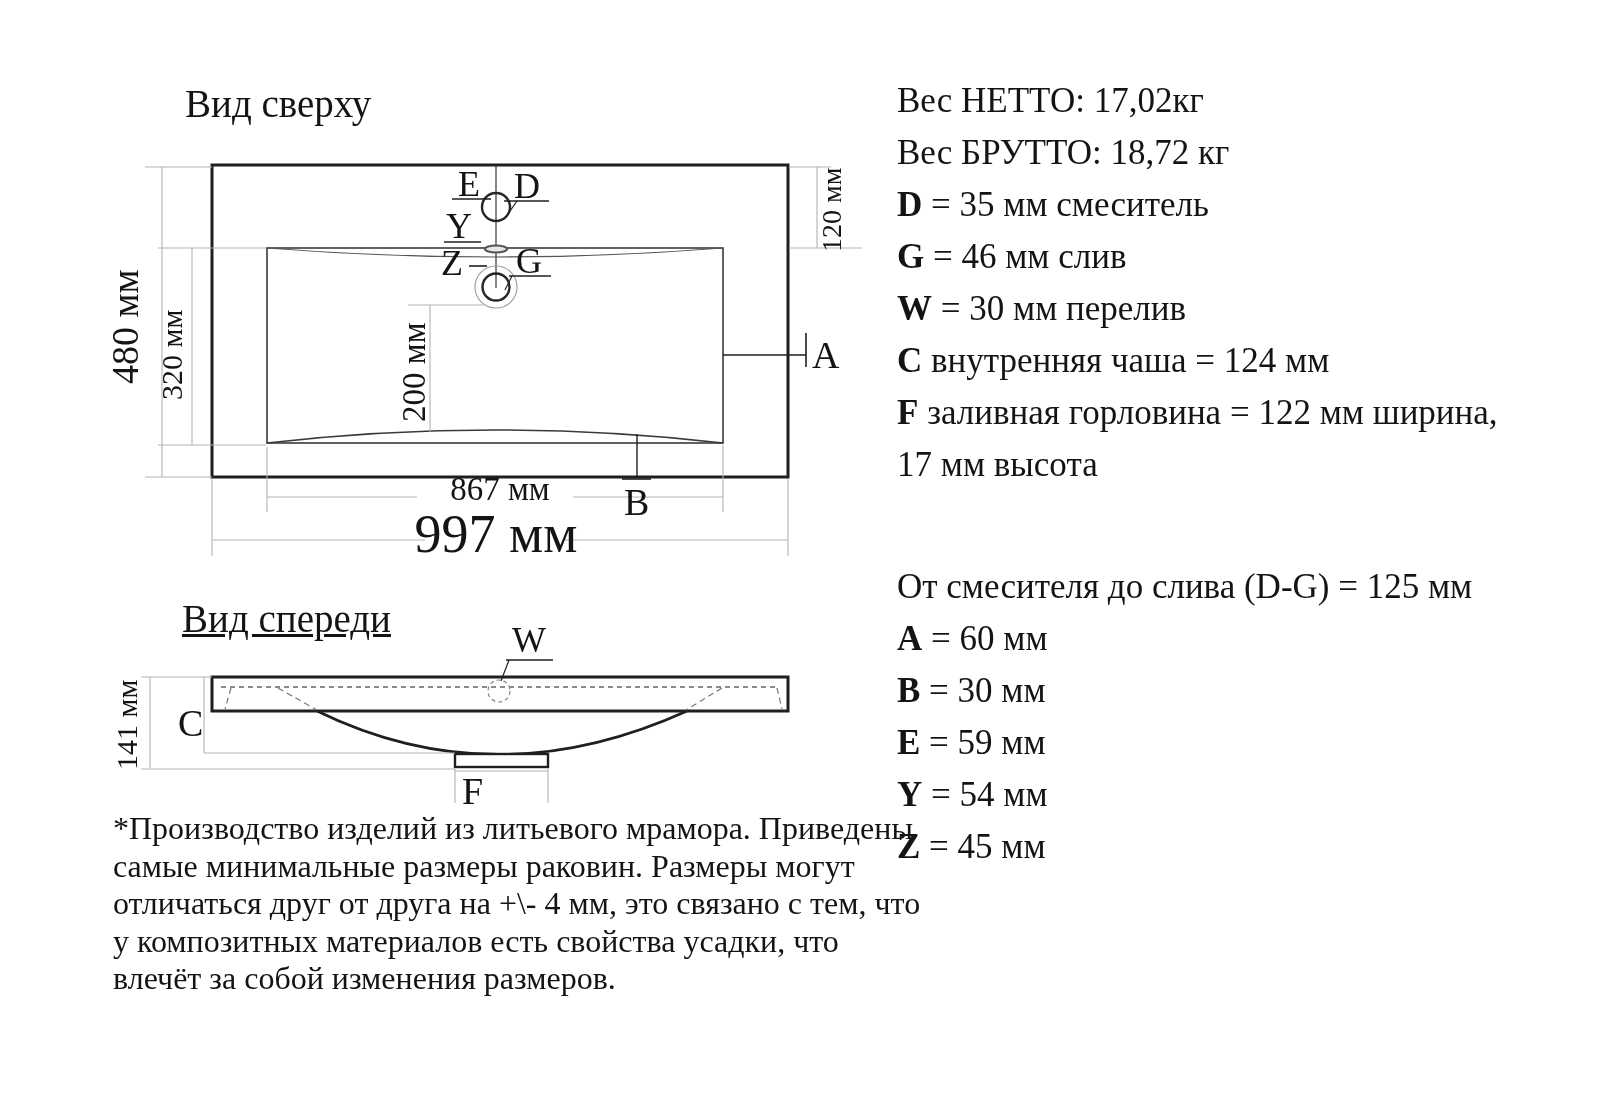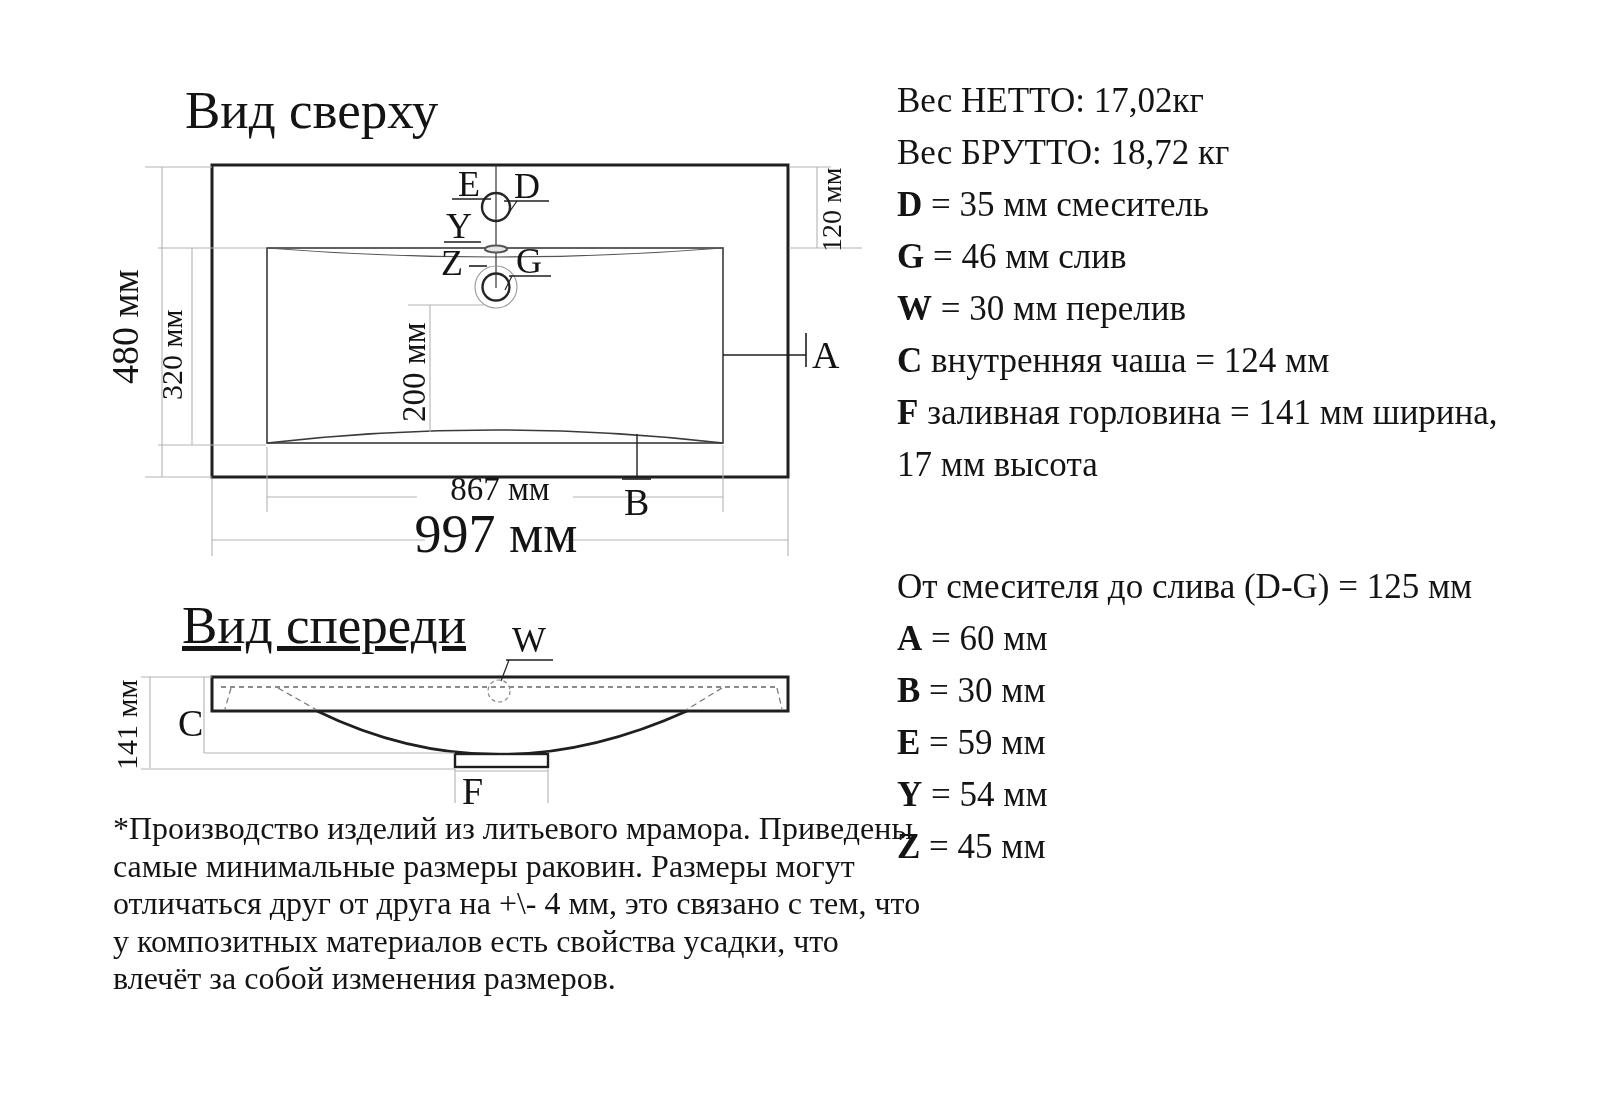--- a/index.html
+++ b/index.html
@@ -2,21 +2,21 @@
 <html><head>
 <meta charset="utf-8">
 <style>
   html,body{margin:0;padding:0;background:#fff;}
   #page{position:relative;width:1600px;height:1100px;background:#ffffff;overflow:hidden;
         font-family:"Liberation Serif","DejaVu Serif",serif;color:#141414;}
   svg.lines{position:absolute;left:0;top:0;}
   .lbl{position:absolute;white-space:nowrap;line-height:1;}
   .vtext{position:absolute;white-space:nowrap;line-height:1;transform-origin:0 0;transform:rotate(-90deg);}
   .ctr{text-align:center;}
-  .title{font-size:53px;}
+  .title{font-size:39px;}
   .dimletter{font-size:36px;}
   .bigletter{font-size:38px;}
   .spec-col{position:absolute;left:897px;top:75px;}
   .spec-line{font-size:35px;line-height:52px;height:52px;white-space:nowrap;}
   .spec-line b{font-weight:bold;}
   .spec-gap{margin-top:70px;}
   .note{position:absolute;left:113px;top:810px;font-size:32px;line-height:37.5px;}
   .note div{white-space:nowrap;}
 </style>
 </head>
@@ -143,21 +143,21 @@
   <div class="lbl bigletter" style="left:462px;top:772px;">F</div>
   <div class="vtext" style="left:112px;top:770px;font-size:30px;">141 мм</div>
 
   <div class="spec-col">
     <div class="spec-line"><b></b><span>Вес НЕТТО: 17,02кг</span></div>
     <div class="spec-line"><b></b><span>Вес БРУТТО: 18,72 кг</span></div>
     <div class="spec-line"><b>D</b><span> = 35 мм смеситель</span></div>
     <div class="spec-line"><b>G</b><span> = 46 мм слив</span></div>
     <div class="spec-line"><b>W</b><span> = 30 мм перелив</span></div>
     <div class="spec-line"><b>C</b><span> внутренняя чаша = 124 мм</span></div>
-    <div class="spec-line"><b>F</b><span> заливная горловина = 141 мм ширина,</span></div>
+    <div class="spec-line"><b>F</b><span> заливная горловина = 122 мм ширина,</span></div>
     <div class="spec-line"><b></b><span>17 мм высота</span></div>
     <div class="spec-line spec-gap"><b></b><span>От смесителя до слива (D-G) = 125 мм</span></div>
     <div class="spec-line"><b>A</b><span> = 60 мм</span></div>
     <div class="spec-line"><b>B</b><span> = 30 мм</span></div>
     <div class="spec-line"><b>E</b><span> = 59 мм</span></div>
     <div class="spec-line"><b>Y</b><span> = 54 мм</span></div>
     <div class="spec-line"><b>Z</b><span> = 45 мм</span></div>
   </div>
 
   <div class="note">

